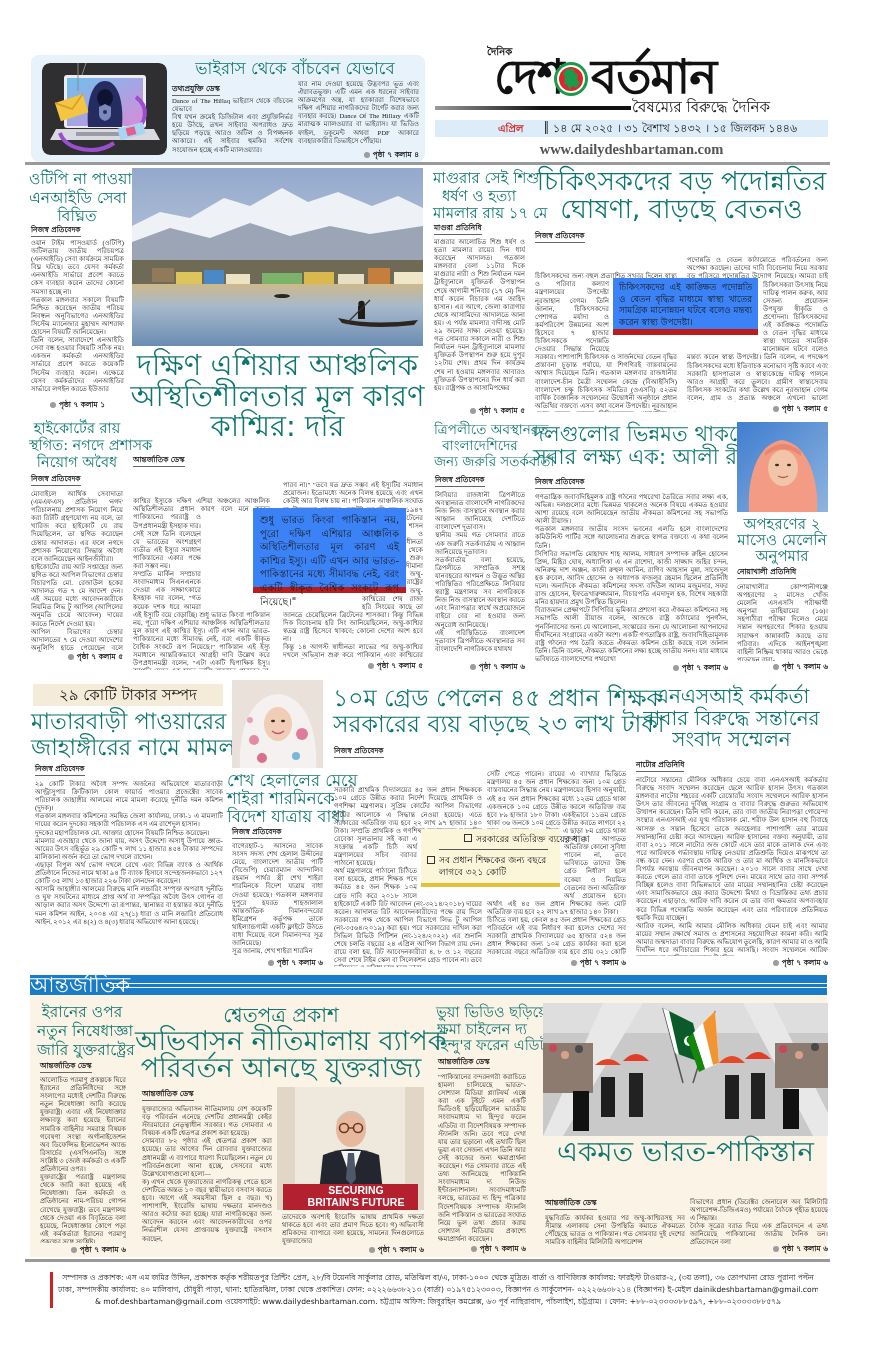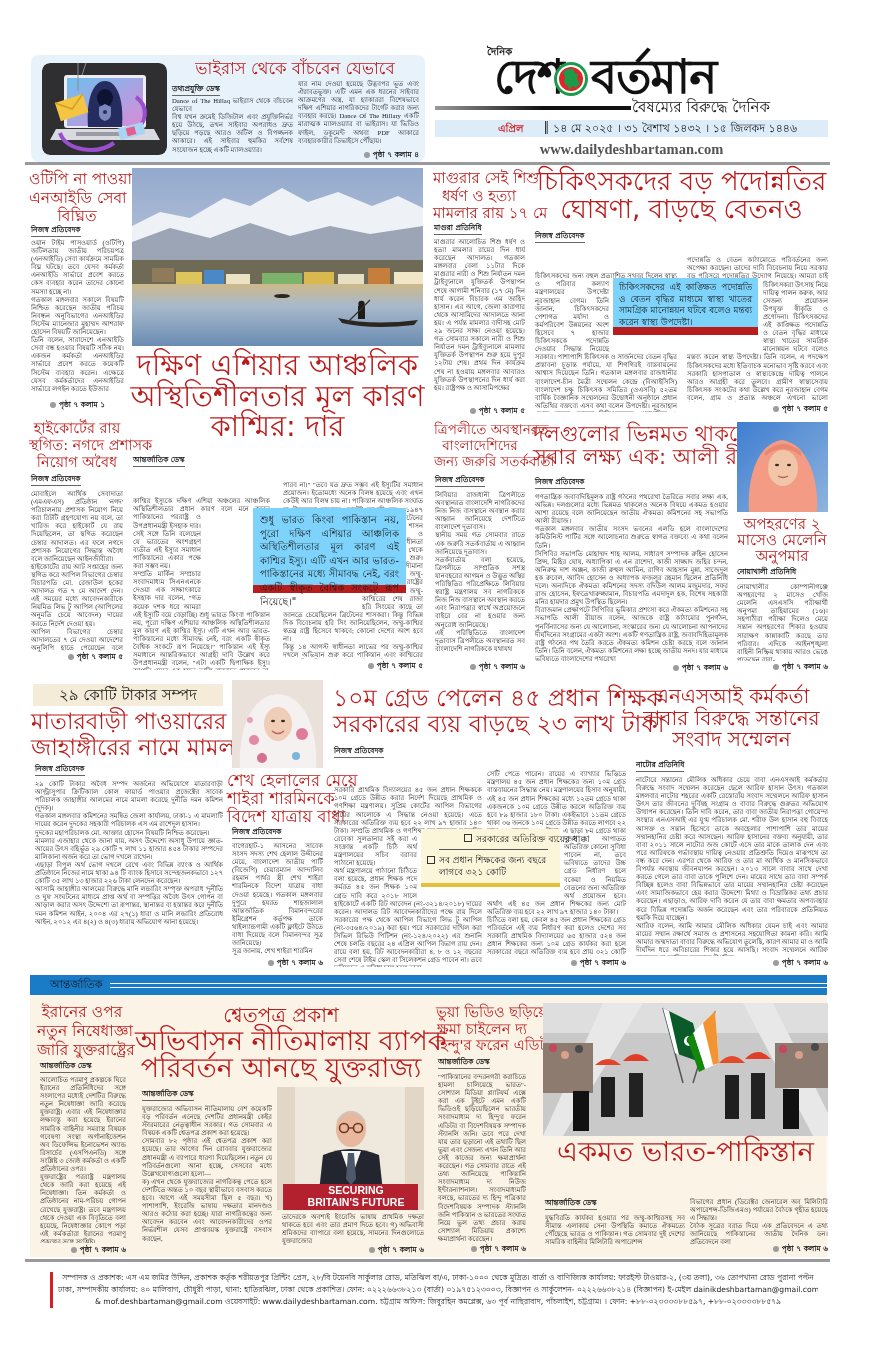--- a/index.html
+++ b/index.html
@@ -1,29 +1,29 @@
 <!DOCTYPE html>
 <html><head>
 <meta charset="utf-8">
 <style>
 *{box-sizing:border-box;margin:0;padding:0}
 html,body{width:870px;height:1348px}
 body{position:relative;background:#fff;font-family:"DejaVu Sans",sans-serif;color:#141414;overflow:hidden}
 .a{position:absolute}
-.hl{position:absolute;text-align:center;white-space:nowrap;color:#b91c1c;font-weight:normal}
+.hl{position:absolute;text-align:center;white-space:nowrap;color:#0f766e;font-weight:normal}
 .hl>span{display:block}
 .by{position:absolute;font-size:7.4px;font-weight:bold;line-height:10px;border-bottom:1px solid #666;padding-bottom:1px;white-space:nowrap}
 .tx{position:absolute;font-family:"Liberation Serif",serif;font-size:6.7px;line-height:8.1px;text-align:justify;white-space:pre-line;overflow:hidden;color:#1d1d1d}
 .jump{position:absolute;font-size:7.4px;font-weight:bold;line-height:9px;text-align:right;white-space:nowrap}
 .dot{display:inline-block;width:6px;height:6px;border-radius:50%;background:#9c9c9c;margin-right:3px;vertical-align:-0.5px}
 .sp-r{float:right;width:0}
 .sp-r2{float:right;clear:right}
 .sp-l{float:left;width:0}
 .sp-l2{float:left;clear:left}
-.quote{position:absolute;background:#7dd3fc;border-bottom:8px solid #b91c1c;padding:5px 7px;text-align:justify;color:#1a1a1a}
+.quote{position:absolute;background:#3b82f6;border-bottom:6px solid #b91c1c;padding:5px 7px;text-align:justify;color:#1a1a1a}
 .photo{position:absolute;overflow:hidden}
 
 .logo-word{position:absolute;font-weight:bold;font-size:47px;line-height:50px;color:#111;white-space:nowrap;letter-spacing:-1px}
 .datebar{position:absolute;left:435px;top:120px;width:393px;height:17px;background:#dcedf9}
 .rule{position:absolute;background:#9a9a9a}
 .intl-bar{position:absolute;left:30px;top:975px;width:797px;height:20px;background:#1a7bc6}
 .intl-bg{position:absolute;left:30px;top:995px;width:797px;height:262px;background:#fcf3e7}
 .chk{display:inline-block;width:8px;height:8px;border:1px solid #333;margin-right:4px;vertical-align:0}
 </style>
 </head>
@@ -323,21 +323,21 @@
   <span>এনএসআই কর্মকর্তা</span>
   <span>বাবার বিরুদ্ধে সন্তানের</span>
   <span>সংবাদ সম্মেলন</span>
 </div>
 <div class="by" style="left:636px;top:760px;">নাটোর প্রতিনিধি</div>
 <div class="tx" style="left:636px;top:776px;width:192px;height:180px;">নাটোরে সন্তানের মৌলিক অধিকার চেয়ে বাবা এনএসআই কর্মকর্তার বিরুদ্ধে সংবাদ সম্মেলন করেছেন ছেলে আরিফ হাসান উৎস। গতকাল মঙ্গলবার নাটোর শহরের একটি রেস্তোরাঁয় সংবাদ সম্মেলনে আরিফ হাসান উৎস তার জীবনের দুর্বিষহ সংগ্রাম ও বাবার বিরুদ্ধে গুরুতর অভিযোগ উত্থাপন করেছেন। তিনি দাবি করেন, তার বাবা জাতীয় নিরাপত্তা গোয়েন্দা সংস্থার এনএসআই এর যুগ্ম পরিচালক মো. শরীফ উল হাসান বহু বিবাহে আসক্ত ও সন্তান হিসেবে তাকে অবহেলার পাশাপাশি তার মায়ের সম্মানহানির চেষ্টা করে আসছেন। আরিফ হাসানের বক্তব্য অনুযায়ী, তার বাবা ২০১১ সালে নাটোর জজ কোর্টে এসে তার মাকে তালাক দেন এবং পরে আরিফকে গর্ভাবস্থায় দায়িত্ব নেওয়ার প্রতিশ্রুতি দিয়েও মাঝপথে তা বন্ধ করে দেন। এরপর থেকে আরিফ ও তার মা আর্থিক ও মানসিকভাবে বিপর্যস্ত অবস্থায় জীবনযাপন করছেন। ২০১৩ সালে বাবার সাথে দেখা করতে গেলে তার বাবা তাকে পুলিশে দেন। মায়ের সাথে তার বাবা সম্পর্ক বিচ্ছিন্ন হলেও বাবা বিভিন্নভাবে তার মায়ের সম্মানহানির চেষ্টা করেছেন এবং সামাজিকভাবে হেয় করার উদ্দেশ্যে মিথ্যা ও বিভ্রান্তিকর তথ্য প্রচার করেছেন। এছাড়াও, আরিফ দাবি করেন যে তার বাবা ক্ষমতার অপব্যবহার করে বিভিন্ন পদোন্নতি অর্জন করেছেন এবং তার পরিবারকে প্রতিনিয়ত হুমকি দিয়ে যাচ্ছেন।
 আরিফ বলেন, আমি আমার মৌলিক অধিকার যেমন চাই এবং আমার মায়ের সম্মান রক্ষার্থে সমাজ ও প্রশাসনের সহযোগিতা কামনা করি। আমি আমার জন্মদাতা বাবার বিরুদ্ধে অভিযোগ তুলেছি, কারণ আমার মা ও আমি দীর্ঘদিন ধরে অবিচারের শিকার হয়ে আসছি। সংবাদ সম্মেলনে আরিফ হাসানের মা জাকিয়া সুলতানা উপস্থিত</div>
 <div class="jump" style="left:636px;top:958px;width:192px;"><span class="dot"></span><span>পৃষ্ঠা ৭ কলাম ৬</span></div>
 
 <div class="intl-bar">
-  <span class="a" style="left:20px;top:0;font-size:11px;line-height:20px;color:#0f172a;">আন্তর্জাতিক</span>
+  <span class="a" style="left:0;top:0;font-size:21px;line-height:20px;color:#ffffff;">আন্তর্জাতিক</span>
   <div class="a" style="left:80px;top:8px;right:0;height:5px;border-top:1.5px solid #fff;border-bottom:1.5px solid #fff;"></div>
 </div>
 <div class="intl-bg"></div>
 
 <div class="hl" style="left:37px;top:1003px;width:90px;font-size:15.5px;line-height:19px;">
   <span>ইরানের ওপর</span>
   <span>নতুন নিষেধাজ্ঞা</span>
   <span>জারি যুক্তরাষ্ট্রের</span>
 </div>
 <div class="by" style="left:40px;top:1061px;">আন্তর্জাতিক ডেস্ক</div>

